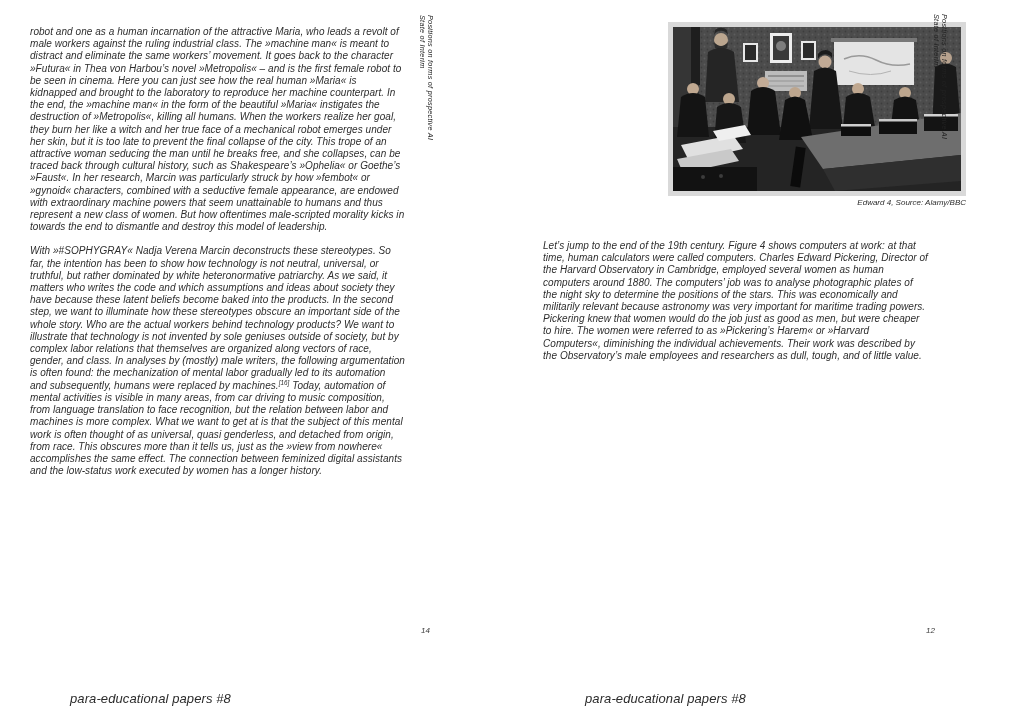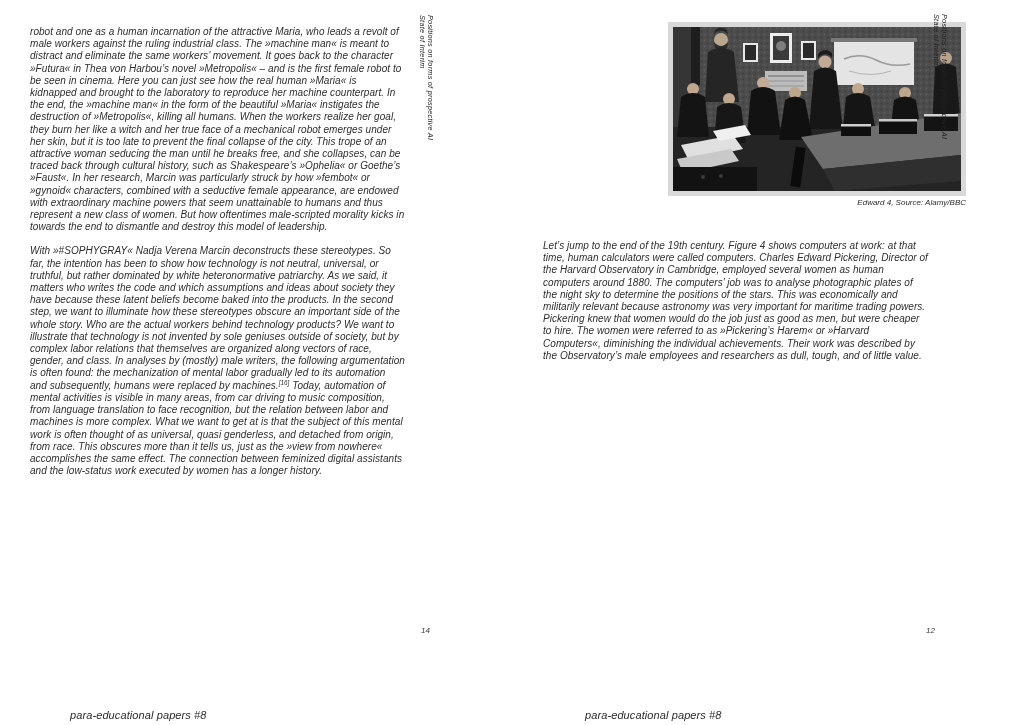--- a/index.html
+++ b/index.html
@@ -69,22 +69,22 @@
     top:612px;
     font-size:8px;
     color:#3a3a3a;
     margin-top:14px;
   }
   .pn-left{left:421px;}
   .pn-right{left:926px;}
 
   .footer{
     position:absolute;
-    top:709px;
-    font-size:11px;
+    top:691px;
+    font-size:13px;
     letter-spacing:.1px;
     color:#2b2b2b;
     padding-left:40px;
   }
   .f-left{left:30px;}
   .f-right{left:545px;}
 </style>
 </head>
 <body>
 

